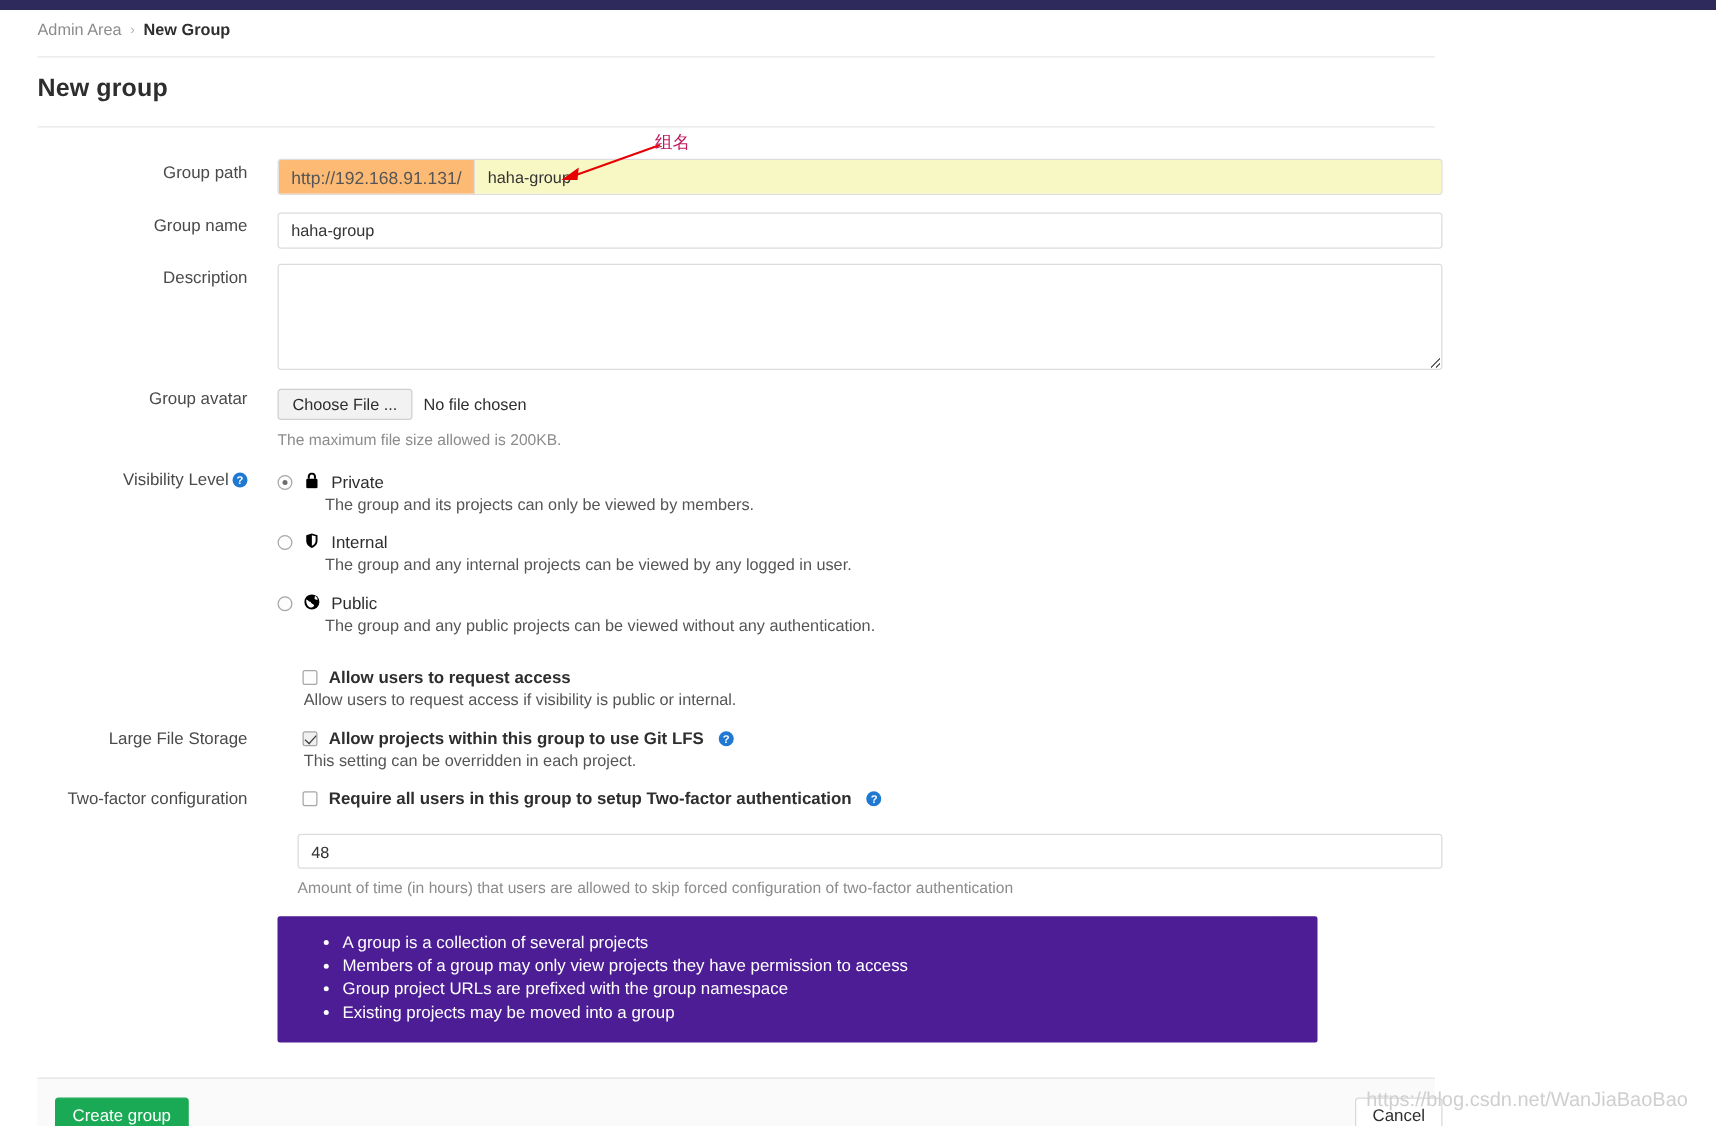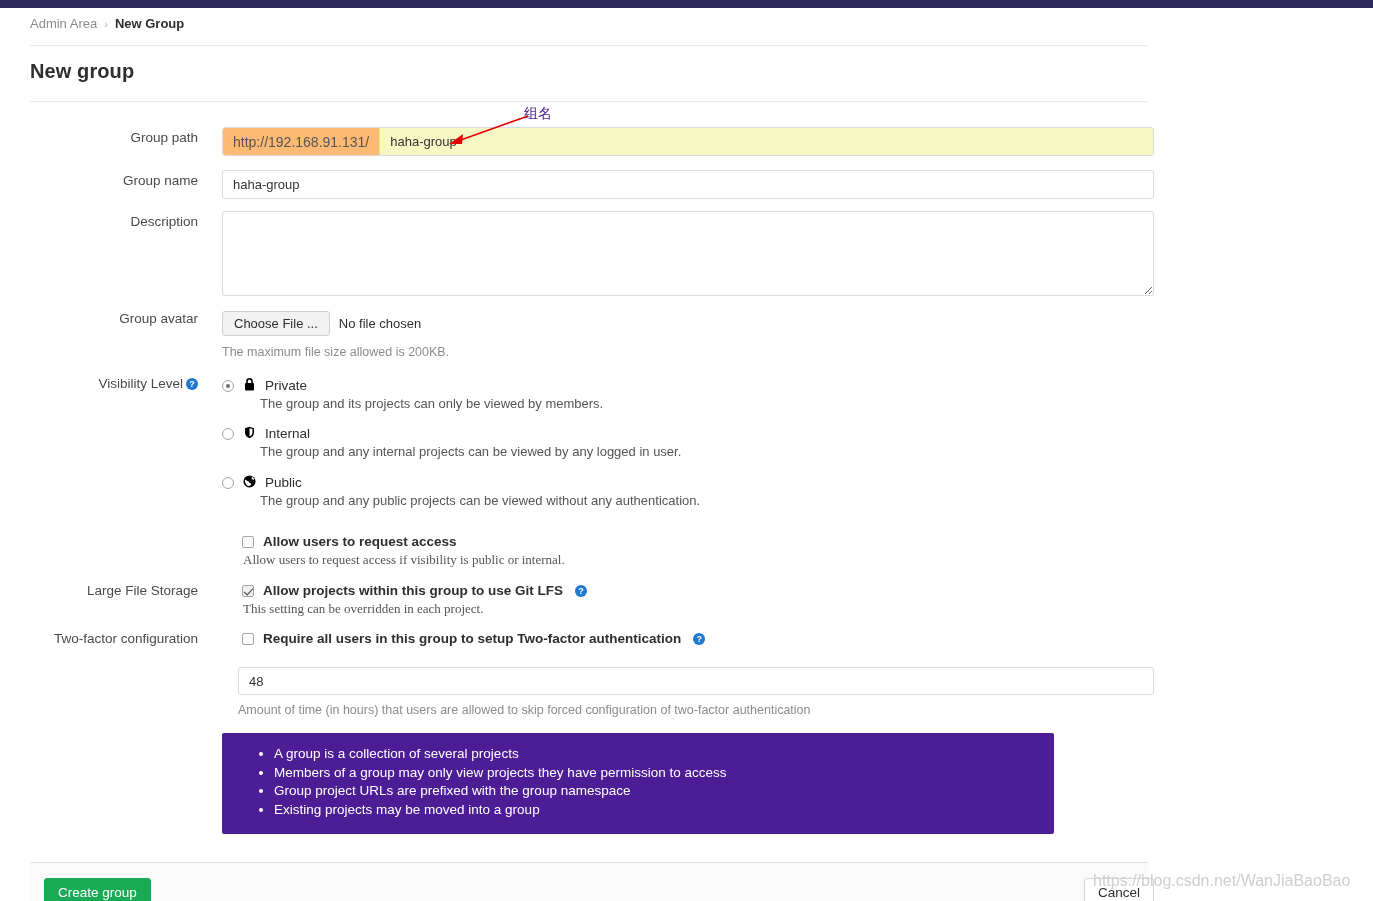--- a/index.html
+++ b/index.html
@@ -146,21 +146,21 @@
   .cb.on { background: #f0f0f0; }
   .cb.on::after {
     content: ""; position: absolute; left: 3px; top: 0px;
     width: 4px; height: 8px;
     border: solid #3c3c3c; border-width: 0 1.6px 1.6px 0;
     transform: rotate(42deg);
   }
   .check-row { position: absolute; }
   .check-head { display: flex; align-items: center; gap: 9px; margin-left: 20px; }
   .check-title { font-size: 13.5px; font-weight: bold; color: #2e2e2e; }
-  .check-desc { font-size: 13px; color: #555; margin-left: 21px; margin-top: 3px; font-family: Liberation Serif, serif; }
+  .check-desc { font-size: 13px; color: #555; margin-left: 21px; margin-top: 3px; }
 
   
   .info-panel {
     position: absolute; left: 222px; top: 733px;
     width: 832px; height: 101px;
     background: #4c1d95; border-radius: 2px;
     padding: 12px 0 0 0;
   }
   .info-panel ul { margin: 0; padding: 0 0 0 52px; list-style: disc; }
   .info-panel li { color: #ffffff; font-size: 13.5px; line-height: 18.5px; }
@@ -184,21 +184,21 @@
     background: #fff; color: #2e2e2e;
     border: 1px solid #d8d8d8; border-radius: 3px;
     font-size: 13.5px; padding: 6px 13px;
     cursor: default;
     font-family: "Liberation Sans", sans-serif;
   }
 
   
   .annot-text {
     position: absolute; left: 524px; top: 105px;
-    color: #4c1d95; font-size: 14px;
+    color: #be185d; font-size: 14px;
     font-family: "DejaVu Sans", sans-serif;
   }
   .annot-svg { position: absolute; left: 440px; top: 110px; }
 
   
   .watermark {
     position: absolute; left: 1093px; top: 872px;
     font-size: 16px; color: #cfcfcf;
     white-space: nowrap;
     font-family: "Liberation Sans", sans-serif;

